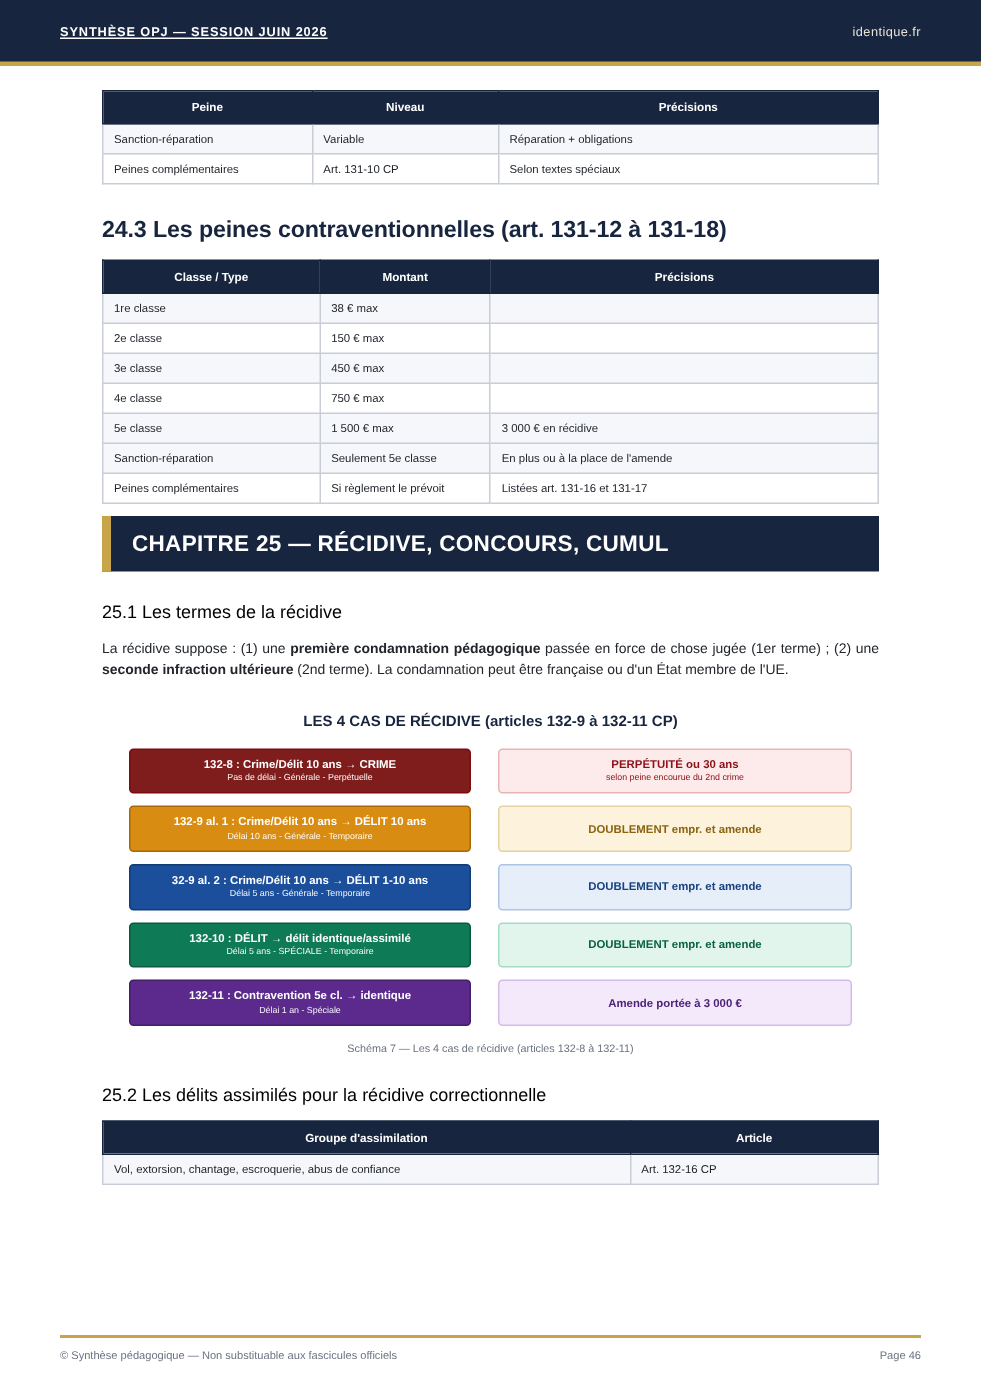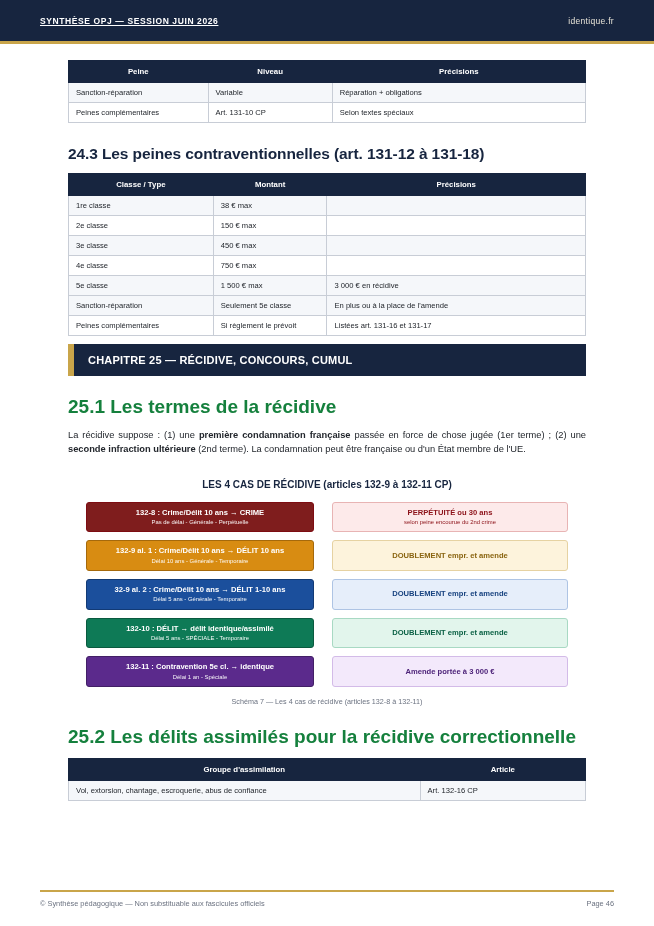--- a/index.html
+++ b/index.html
@@ -76,31 +76,31 @@
 
   
   h2.sec-title {
     font-size: 15.5px;
     font-weight: bold;
     color: #17253f;
     margin: 22px 0 10px 0;
     letter-spacing: -0.1px;
   }
   h3.sub-title {
-    font-size: 19px;
-    font-weight: bold;
-    color: #15803d;
+    font-size: 12px;
+    font-weight: normal;
+    color: #000000;
     margin: 20px 0 10px 0;
   }
 
   
   .chapter-band {
     background: #17253f;
     color: #ffffff;
-    font-size: 11px;
+    font-size: 15px;
     font-weight: bold;
     padding: 10px 14px;
     letter-spacing: 0.2px;
     border-left: 6px solid #c9a54a;
     margin-top: 8px;
   }
 
   
   p.body-text {
     font-size: 9.3px;
@@ -268,21 +268,21 @@
         <td>Si règlement le prévoit</td>
         <td>Listées art. 131-16 et 131-17</td>
       </tr>
     </tbody>
   </table>
 
   <div class="chapter-band">CHAPITRE 25 — RÉCIDIVE, CONCOURS, CUMUL</div>
 
   <h3 class="sub-title">25.1 Les termes de la récidive</h3>
 
-  <p class="body-text"><span>La récidive suppose : (1) une </span><b>première condamnation française</b><span> passée en force de chose jugée (1er terme) ; (2) une </span><b>seconde infraction ultérieure</b><span> (2nd terme). La condamnation peut être française ou d'un État membre de l'UE.</span></p>
+  <p class="body-text"><span>La récidive suppose : (1) une </span><b>première condamnation pédagogique</b><span> passée en force de chose jugée (1er terme) ; (2) une </span><b>seconde infraction ultérieure</b><span> (2nd terme). La condamnation peut être française ou d'un État membre de l'UE.</span></p>
 
   <div class="schema-title">LES 4 CAS DE RÉCIDIVE (articles 132-9 à 132-11 CP)</div>
 
   <div class="schema-rows">
 
     <div class="schema-row">
       <div class="case-box" style="background:#7f1d1d;border:1px solid #7d0c12;">
         <div class="case-main">132-8 : Crime/Délit 10 ans → CRIME</div>
         <div class="case-sub">Pas de délai - Générale - Perpétuelle</div>
       </div>

